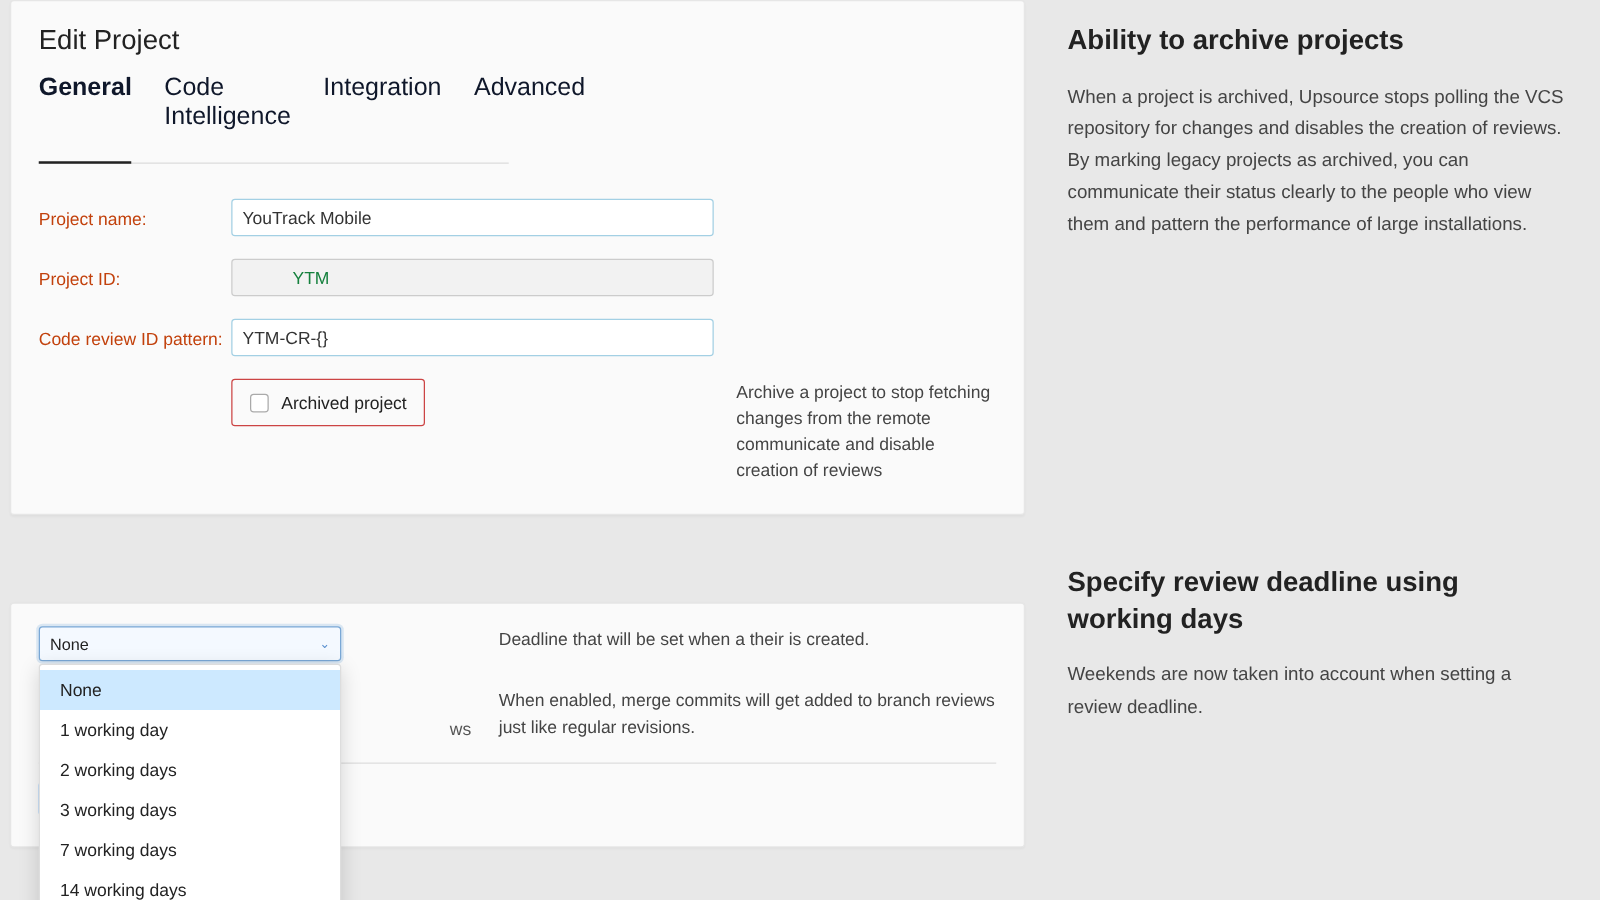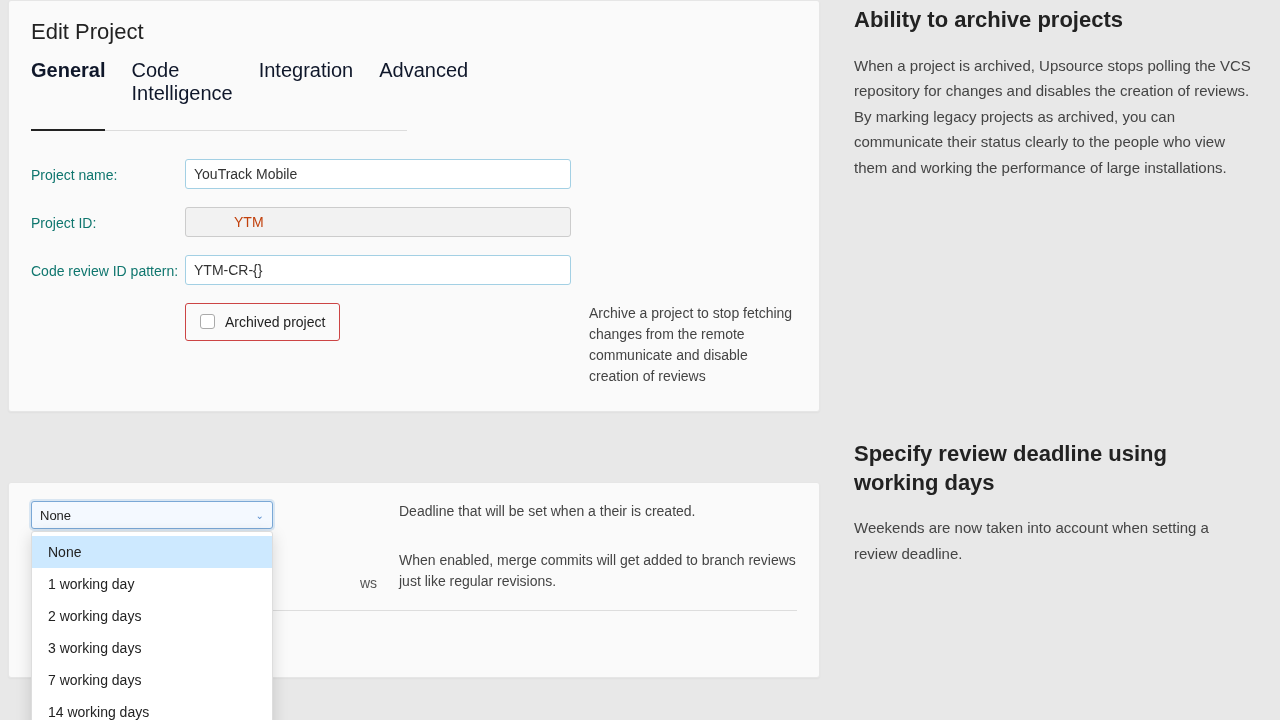--- a/index.html
+++ b/index.html
@@ -18,21 +18,21 @@
     gap: 34px;
     height: 100%;
   }
   .left {
     flex: 0 0 812px;
     display: flex;
     flex-direction: column;
   }
   .right {
     flex: 1;
-    padding-top: 6px;
+    padding-top: 18px;
     padding-right: 20px;
   }
   .panel {
     background: #fafafa;
     border: 1px solid #e6e6e6;
     border-radius: 3px;
     padding: 18px 22px 24px 22px;
     box-shadow: 0 1px 2px rgba(0,0,0,0.04);
   }
   .panel1 { margin-top: 0; }
@@ -64,21 +64,21 @@
   }
   .row {
     display: flex;
     align-items: flex-start;
     margin-bottom: 18px;
   }
   .row-label {
     flex: 0 0 154px;
     padding-top: 6px;
     font-size: 14px;
-    color: #0f766e;
+    color: #c2410c;
     line-height: 1.5;
   }
   .row-field {
     flex: 0 0 386px;
   }
   .row-help {
     flex: 1;
     padding-left: 18px;
     font-size: 14px;
     color: #444;
@@ -91,28 +91,28 @@
     font-size: 14px;
     border: 1px solid #a3d0e4;
     border-radius: 3px;
     background: #fff;
     color: #333;
     font-family: inherit;
   }
   .txt.disabled {
     border: 1px solid #ccc;
     background: #f2f2f2;
-    color: #c2410c;
+    color: #15803d;
     padding-left: 48px;
   }
   .checkbox-wrap {
     border: 1px solid #cc4444;
     border-radius: 3px;
     display: inline-flex;
-    align-items: flex-start;
+    align-items: center;
     padding: 10px 14px;
     gap: 10px;
     cursor: pointer;
   }
   .chk {
     width: 15px;
     height: 15px;
     border: 1px solid #aaa;
     border-radius: 3px;
     background: #fff;
@@ -289,20 +289,20 @@
         <button class="btn btn-primary">Save changes</button>
         <button class="btn btn-secondary">Ca</button>
       </div>
     </div>
 
   </div>
 
   <div class="right">
     <div class="side-block1">
       <h3 class="side-h">Ability to archive projects</h3>
-      <p class="side-p">When a project is archived, Upsource stops polling the VCS repository for changes and disables the creation of reviews. By marking legacy projects as archived, you can communicate their status clearly to the people who view them and working the performance of large installations.</p>
+      <p class="side-p">When a project is archived, Upsource stops polling the VCS repository for changes and disables the creation of reviews. By marking legacy projects as archived, you can communicate their status clearly to the people who view them and pattern the performance of large installations.</p>
     </div>
     <div class="side-block2">
       <h3 class="side-h">Specify review deadline using working days</h3>
       <p class="side-p">Weekends are now taken into account when setting a review deadline.</p>
     </div>
   </div>
 </div>
 
 </body></html>

